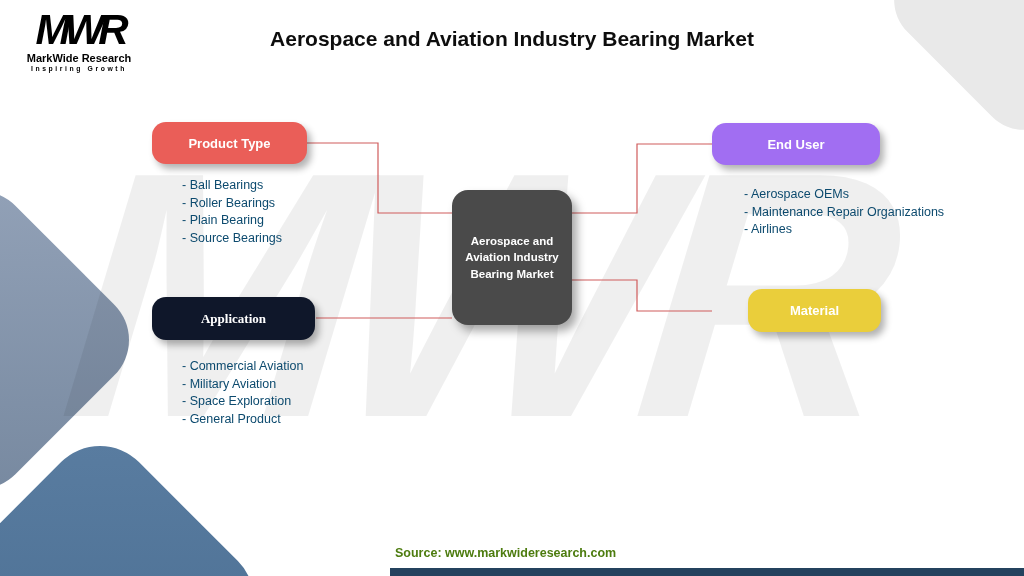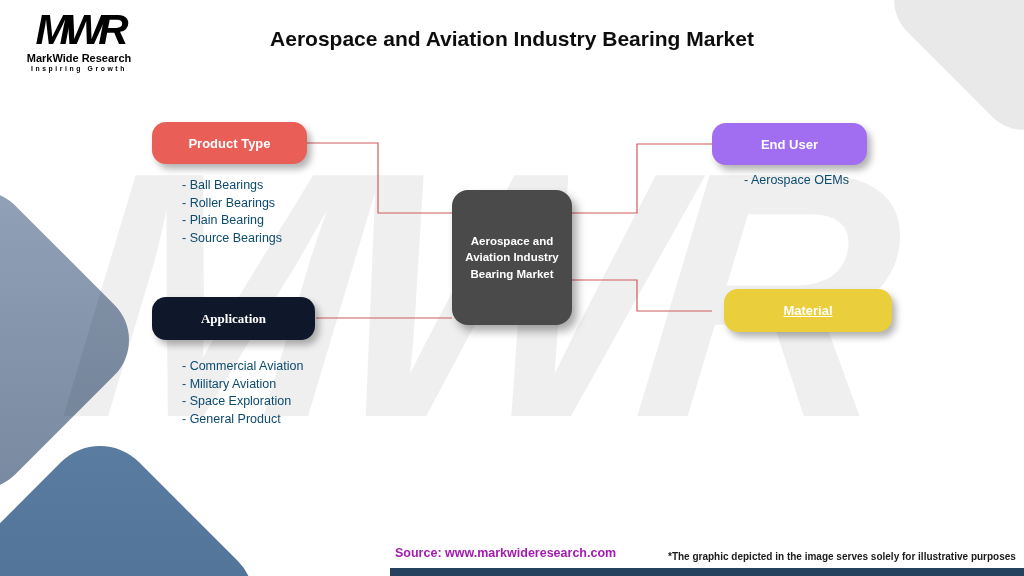--- a/index.html
+++ b/index.html
@@ -136,44 +136,44 @@
     color: #ffffff;
     font-size: 13px;
     font-weight: 700;
     display: flex;
     align-items: center;
     justify-content: center;
     box-shadow: 4px 5px 7px rgba(0,0,0,0.3);
     z-index: 2;
   }
   .cat-product     { left: 152px; top: 122px; width: 155px; height: 42px; }
-  .cat-enduser     { left: 712px; top: 123px; width: 155px; height: 42px; }
+  .cat-enduser     { left: 712px; top: 123px; width: 168px; height: 42px; }
   .cat-application { left: 152px; top: 297px; width: 163px; height: 43px; }
-  .cat-material    { left: 724px; top: 289px; width: 168px; height: 43px; text-decoration: underline; }
+  .cat-material    { left: 748px; top: 289px; width: 133px; height: 43px; }
 
   .cat-items {
     position: absolute;
     font-size: 12.5px;
     color: #0c4a6e;
     line-height: 17.6px;
     white-space: nowrap;
     z-index: 2;
   }
   .items-product     { left: 182px; top: 177px; }
-  .items-enduser     { left: 744px; top: 172px; }
+  .items-enduser     { left: 744px; top: 186px; }
   .items-application { left: 182px; top: 358px; }
   .items-material    { left: 744px; top: 343px; }
 
   
   .source {
     position: absolute;
     left: 395px; top: 546px;
     font-size: 12.5px;
     font-weight: 700;
-    color: #a21caf;
+    color: #4d7c0f;
     z-index: 3;
     white-space: nowrap;
   }
   .disclaimer {
     position: absolute;
     left: 668px; top: 551px;
     font-size: 10px;
     font-weight: 600;
     color: #1a1a1a;
     z-index: 3;
@@ -217,32 +217,33 @@
     <div class="cat-item">- Roller Bearings</div>
     <div class="cat-item">- Plain Bearing</div>
     <div class="cat-item">- Source Bearings</div>
   </div>
 
   <div class="cat-box cat-enduser" style="background: rgb(161, 110, 242);">
     <span>End User</span>
   </div>
   <div class="cat-items items-enduser">
     <div class="cat-item">- Aerospace OEMs</div>
+    <div class="cat-item">- Maintenance Repair Organizations</div>
+    <div class="cat-item">- Airlines</div>
   </div>
 
   <div class="cat-box cat-application" style="background: #0f172a; font-family: Liberation Serif, serif;">
     <span>Application</span>
   </div>
   <div class="cat-items items-application">
     <div class="cat-item">- Commercial Aviation</div>
     <div class="cat-item">- Military Aviation</div>
     <div class="cat-item">- Space Exploration</div>
     <div class="cat-item">- General Product</div>
   </div>
 
   <div class="cat-box cat-material" style="background: rgb(234, 206, 59);">
     <span>Material</span>
   </div>
 
   <div class="source">Source: www.markwideresearch.com</div>
-  <div class="disclaimer">*The graphic depicted in the image serves solely for illustrative purposes</div>
 
 </div>
 
 </body></html>

